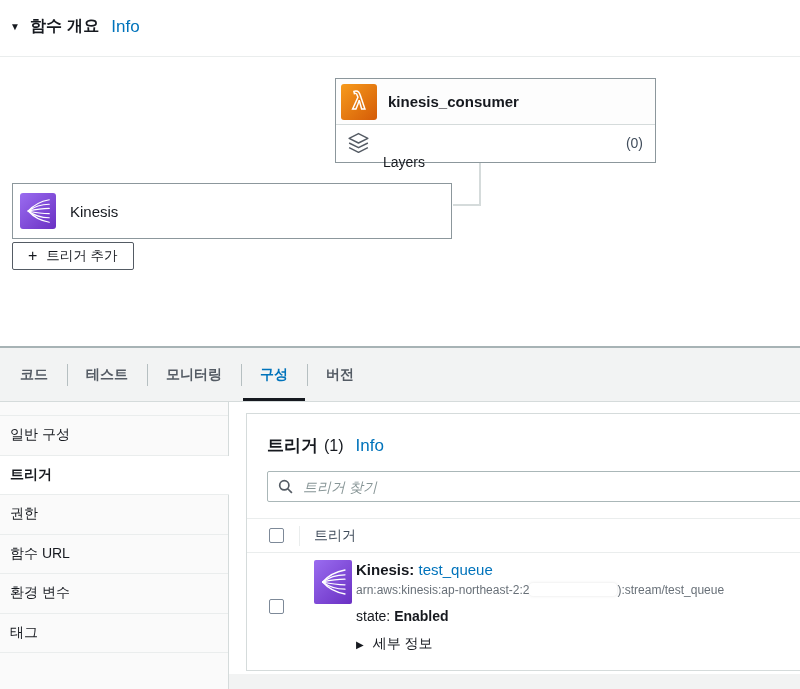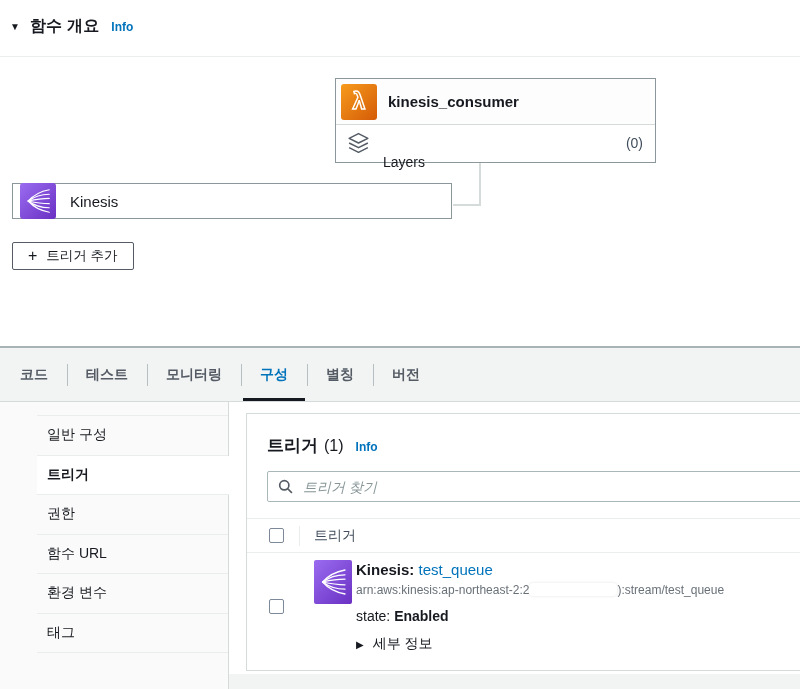--- a/index.html
+++ b/index.html
@@ -4,59 +4,59 @@
 <style>
   * { margin:0; padding:0; box-sizing:border-box; }
   html,body { width:800px; height:689px; overflow:hidden; background:#fff;
     font-family:"Liberation Sans", sans-serif; color:#16191f; }
 
   
   .overview { position:relative; width:800px; height:346px; background:#fff; }
   .ov-header { position:absolute; left:10px; top:16px; display:flex; align-items:center; cursor:pointer; }
   .caret { font-size:10px; color:#16191f; margin-right:10px; }
   .ov-title { font-size:16px; font-weight:bold; letter-spacing:.2px; }
-  .info-link { font-size:12px; font-weight:bold; color:#0073bb; margin-left:12px; cursor:pointer; }
+  .info-link { font-size:17px; font-weight:normal; color:#0073bb; margin-left:12px; cursor:pointer; }
   .ov-divider { position:absolute; left:0; right:0; top:56px; height:1px; background:#eaeded; }
 
   .node { background:#fff; border:1.5px solid #8c979c; }
   .fn-node { position:absolute; left:335px; top:78px; width:321px; height:85px; cursor:pointer; }
   .fn-row1 { height:46px; display:flex; align-items:center; padding-left:5px; border-bottom:1px solid #d5dbdb; background:#fdfdfd; }
   .fn-row2 { height:36px; display:flex; align-items:center; padding:0 12px 0 10px; }
   .fn-name { font-size:15px; font-weight:bold; margin-left:11px; }
   .svc-icon { width:36px; height:36px; border-radius:3px; display:flex; align-items:center; justify-content:center; flex:0 0 auto; }
   .lambda-bg { background:linear-gradient(135deg,#f79b1c,#d45b07); }
   .lambda-glyph { font-size:23px; font-weight:bold; color:transparent; -webkit-text-stroke:1.4px #fff; line-height:1; }
   .layers-label { font-size:14px; color:#16191f; margin-left:12px;margin-top:38px; }
   .layers-count { margin-left:auto; font-size:14px; color:#414d5c; }
 
   .conn-v { position:absolute; left:479px; top:163px; width:2px; height:42px; background:#d5dbdb; }
   .conn-h { position:absolute; left:453px; top:204px; width:28px; height:2px; background:#d5dbdb; }
 
-  .trig-node { position:absolute; left:12px; top:183px; width:440px; height:36px; display:flex; align-items:center; padding-left:7px; cursor:pointer; }
+  .trig-node { position:absolute; left:12px; top:183px; width:440px; height:56px; display:flex; align-items:center; padding-left:7px; cursor:pointer; }
   .kinesis-bg { background:linear-gradient(135deg,#9a6cf0,#6a30c3); }
   .trig-name { font-size:15px; margin-left:14px; }
 
   .add-btn { position:absolute; left:12px; top:242px; height:28px; display:inline-flex; align-items:center;
     padding:0 15px; background:#fff; border:1px solid #545b64; border-radius:2px; cursor:pointer; }
   .add-plus { font-size:16px; color:#16191f; margin-right:9px; line-height:1; }
   .add-label { font-size:13.5px; color:#16191f;text-align:right; }
 
   
   .tabbar { width:800px; height:56px; background:#f2f3f3; border-top:2px solid #a7b3b5;
     border-bottom:1px solid #d5dbdb; display:flex; align-items:stretch; padding-left:1px; }
   .tab { position:relative; display:flex; align-items:center; padding:0 19px;
     font-size:14px; font-weight:bold; color:#545b64; cursor:pointer; }
   .tab:not(:first-child)::before { content:""; position:absolute; left:0; top:50%; transform:translateY(-50%);
     width:1px; height:22px; background:#b6bfc1; }
   .tab.selected { color:#0073bb; }
   .tab.selected::after { content:""; position:absolute; left:2px; right:2px; bottom:0; height:3px; background:#16191f; }
 
   
   .content { display:flex; width:800px; height:287px; background:#fff; }
-  .sidebar { width:229px; flex:0 0 229px; border-right:1px solid #d5dbdb; background:#fafafa; padding-top:13px;padding-left:37px; }
+  .sidebar { width:229px; flex:0 0 229px; border-right:1px solid #d5dbdb; background:#fafafa; padding-top:13px; }
   .side-list { border-top:1px solid #eaeded; }
   .side-item { height:39.5px; display:flex; align-items:center; padding-left:10px;
     font-size:14px; color:#16191f; border-bottom:1px solid #eaeded; cursor:pointer; }
   .side-item.selected { background:#fff; font-weight:bold; position:relative; z-index:2; width:calc(100% + 1px); }
 
   .main-col { flex:1 1 auto; display:flex; flex-direction:column; }
   .card { margin:11px 0 0 17px; width:620px; height:258px; background:#fff; border:1px solid #d5dbdb; overflow:hidden; }
   .card-pad { padding:20px 20px 0 20px; }
   .panel-title-row { display:flex; align-items:baseline; }
   .panel-title { font-size:17px; font-weight:bold; }
@@ -155,23 +155,20 @@
       <span>코드</span>
     </div>
   <div class="tab">
       <span>테스트</span>
     </div>
   <div class="tab">
       <span>모니터링</span>
     </div>
   <div class="tab selected">
       <span>구성</span>
-    </div>
-  <div class="tab">
-      <span>별칭</span>
     </div>
   <div class="tab">
       <span>버전</span>
     </div>
 </div>
 
 <div class="content">
   <div class="sidebar">
     <div class="side-list">
       <div class="side-item">

